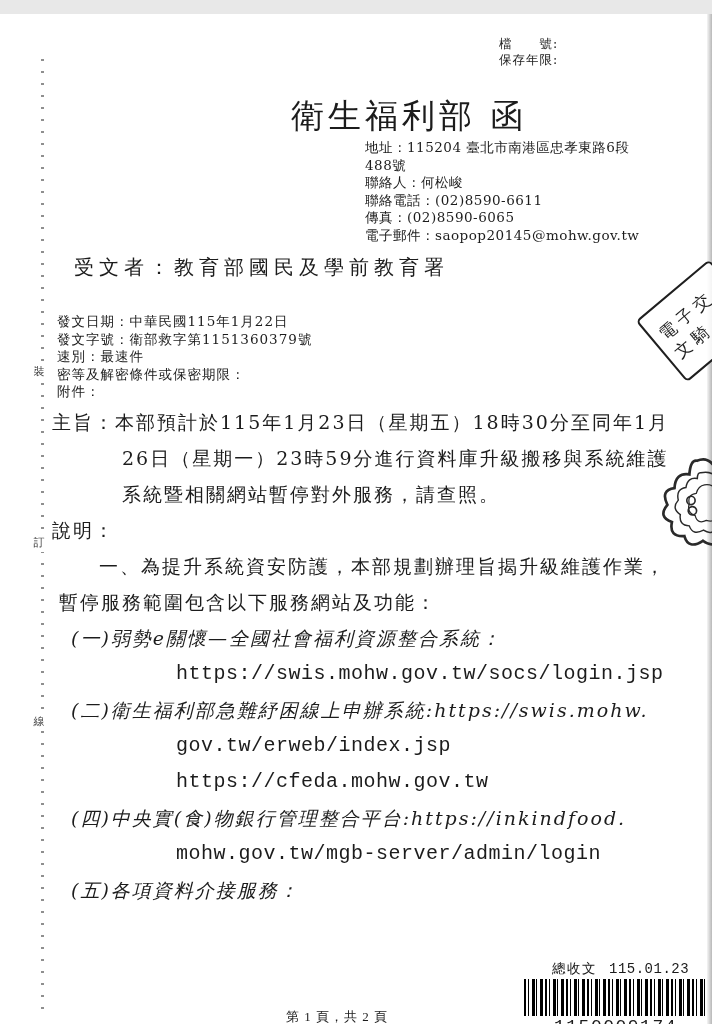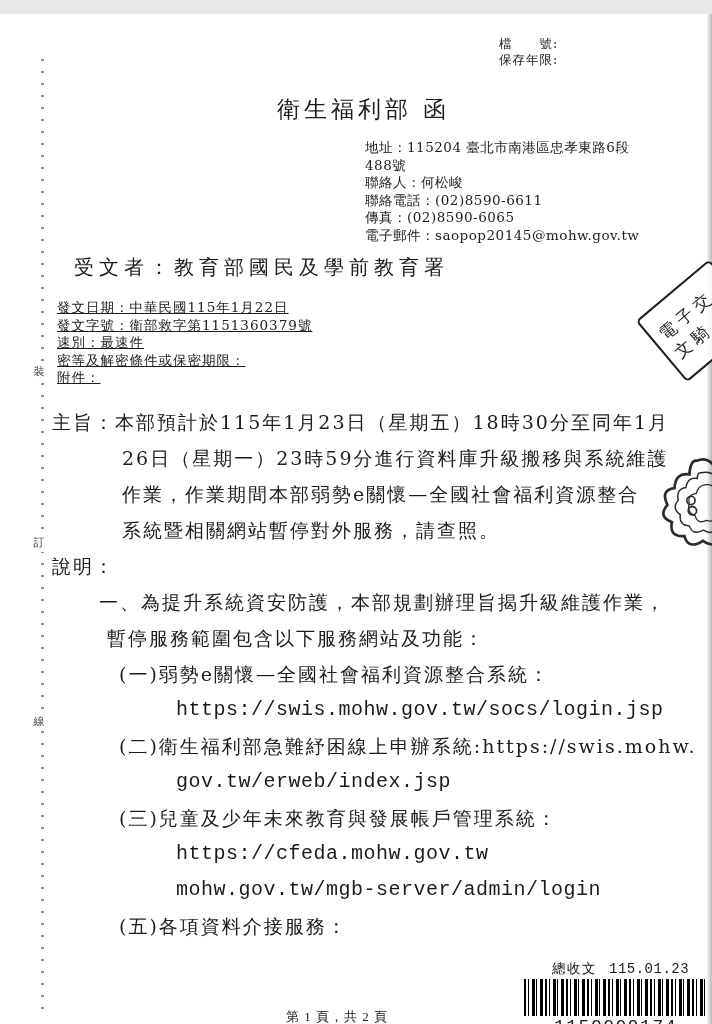--- a/index.html
+++ b/index.html
@@ -16,43 +16,43 @@
   .edge-right{position:absolute;top:0;right:0;width:5px;height:1024px;
     background:linear-gradient(90deg,rgba(0,0,0,0.04),rgba(0,0,0,0.28));}
   .edge-bottom{position:absolute;left:0;bottom:0;width:712px;height:3px;
     background:rgba(0,0,0,0.10);}
 
   
   .archive-block{position:absolute;left:499px;top:22px;font-size:12.5px;
     line-height:15.5px;letter-spacing:1px;}
 
   
-  .doc-title{position:absolute;left:277px;top:80px;font-size:23px;
+  .doc-title{position:absolute;left:291px;top:80px;font-size:33px;
     letter-spacing:4px;white-space:nowrap;}
 
   
   .contact-block{position:absolute;left:365px;top:125px;font-size:13.5px;
     line-height:17.5px;letter-spacing:0.5px;white-space:nowrap;}
 
   
   .recipient{position:absolute;left:74px;top:240px;font-size:20px;
     letter-spacing:5px;white-space:nowrap;}
 
   
-  .doc-meta{position:absolute;left:57px;top:285px;font-size:13.5px;
-    line-height:17.6px;letter-spacing:1px;white-space:nowrap;text-decoration:underline;}
+  .doc-meta{position:absolute;left:57px;top:299px;font-size:13.5px;
+    line-height:17.6px;letter-spacing:1px;white-space:nowrap;}
 
   
   .body-text{position:absolute;left:0;top:390px;width:700px;font-size:19px;}
   .bline{line-height:36px;height:36px;letter-spacing:2px;white-space:nowrap;}
   .i0{padding-left:52px;}
   .i1{padding-left:122px;}
   .i2{padding-left:99px;}
-  .i3{padding-left:107px;}
-  .i4{padding-left:119px;}
+  .i3{padding-left:59px;}
+  .i4{padding-left:71px;font-style:italic;}
   .i5{padding-left:176px;}
   .mono{font-family:"Liberation Mono","DejaVu Sans Mono",monospace;
     font-size:20px;letter-spacing:0.5px;}
 
   
   .binding-line{position:absolute;left:41px;top:45px;width:3px;height:952px;
     background:repeating-linear-gradient(180deg,#8f8f8f 0 2px,transparent 2px 12px);}
   .binding-char{position:absolute;left:31px;width:16px;text-align:center;
     font-size:11px;color:#3c3c3c;background:#fff;padding:2px 0;}
   .bc-top{top:348px;}
@@ -120,31 +120,30 @@
     <div>發文日期：中華民國115年1月22日</div>
     <div>發文字號：衛部救字第1151360379號</div>
     <div>速別：最速件</div>
     <div>密等及解密條件或保密期限：</div>
     <div>附件：</div>
   </div>
 
   <div class="body-text">
     <div class="bline i0">主旨：本部預計於115年1月23日（星期五）18時30分至同年1月</div>
     <div class="bline i1">26日（星期一）23時59分進行資料庫升級搬移與系統維護</div>
-    <div class="bline i1">作業，作業期間本部弱勢e關懷—全國社會福利資源整合</div>
     <div class="bline i1">系統暨相關網站暫停對外服務，請查照。</div>
     <div class="bline i0">說明：</div>
     <div class="bline i2">一、為提升系統資安防護，本部規劃辦理旨揭升級維護作業，</div>
     <div class="bline i3">暫停服務範圍包含以下服務網站及功能：</div>
     <div class="bline i4">(一)弱勢e關懷—全國社會福利資源整合系統：</div>
     <div class="bline i5 mono">https://swis.mohw.gov.tw/socs/login.jsp</div>
     <div class="bline i4">(二)衛生福利部急難紓困線上申辦系統:https://swis.mohw.</div>
     <div class="bline i5 mono">gov.tw/erweb/index.jsp</div>
-    <div class="bline i4">(三)兒童及少年未來教育與發展帳戶管理系統：</div>
     <div class="bline i5 mono">https://cfeda.mohw.gov.tw</div>
+    <div class="bline i4">(四)中央實(食)物銀行管理整合平台:https://inkindfood.</div>
     <div class="bline i5 mono">mohw.gov.tw/mgb-server/admin/login</div>
     <div class="bline i4">(五)各項資料介接服務：</div>
   </div>
 
   <div class="binding-line"></div>
   <div class="binding-char bc-top">裝</div>
   <div class="binding-char bc-mid">訂</div>
   <div class="binding-char bc-bot">線</div>
 
   <div class="exchange-stamp">

